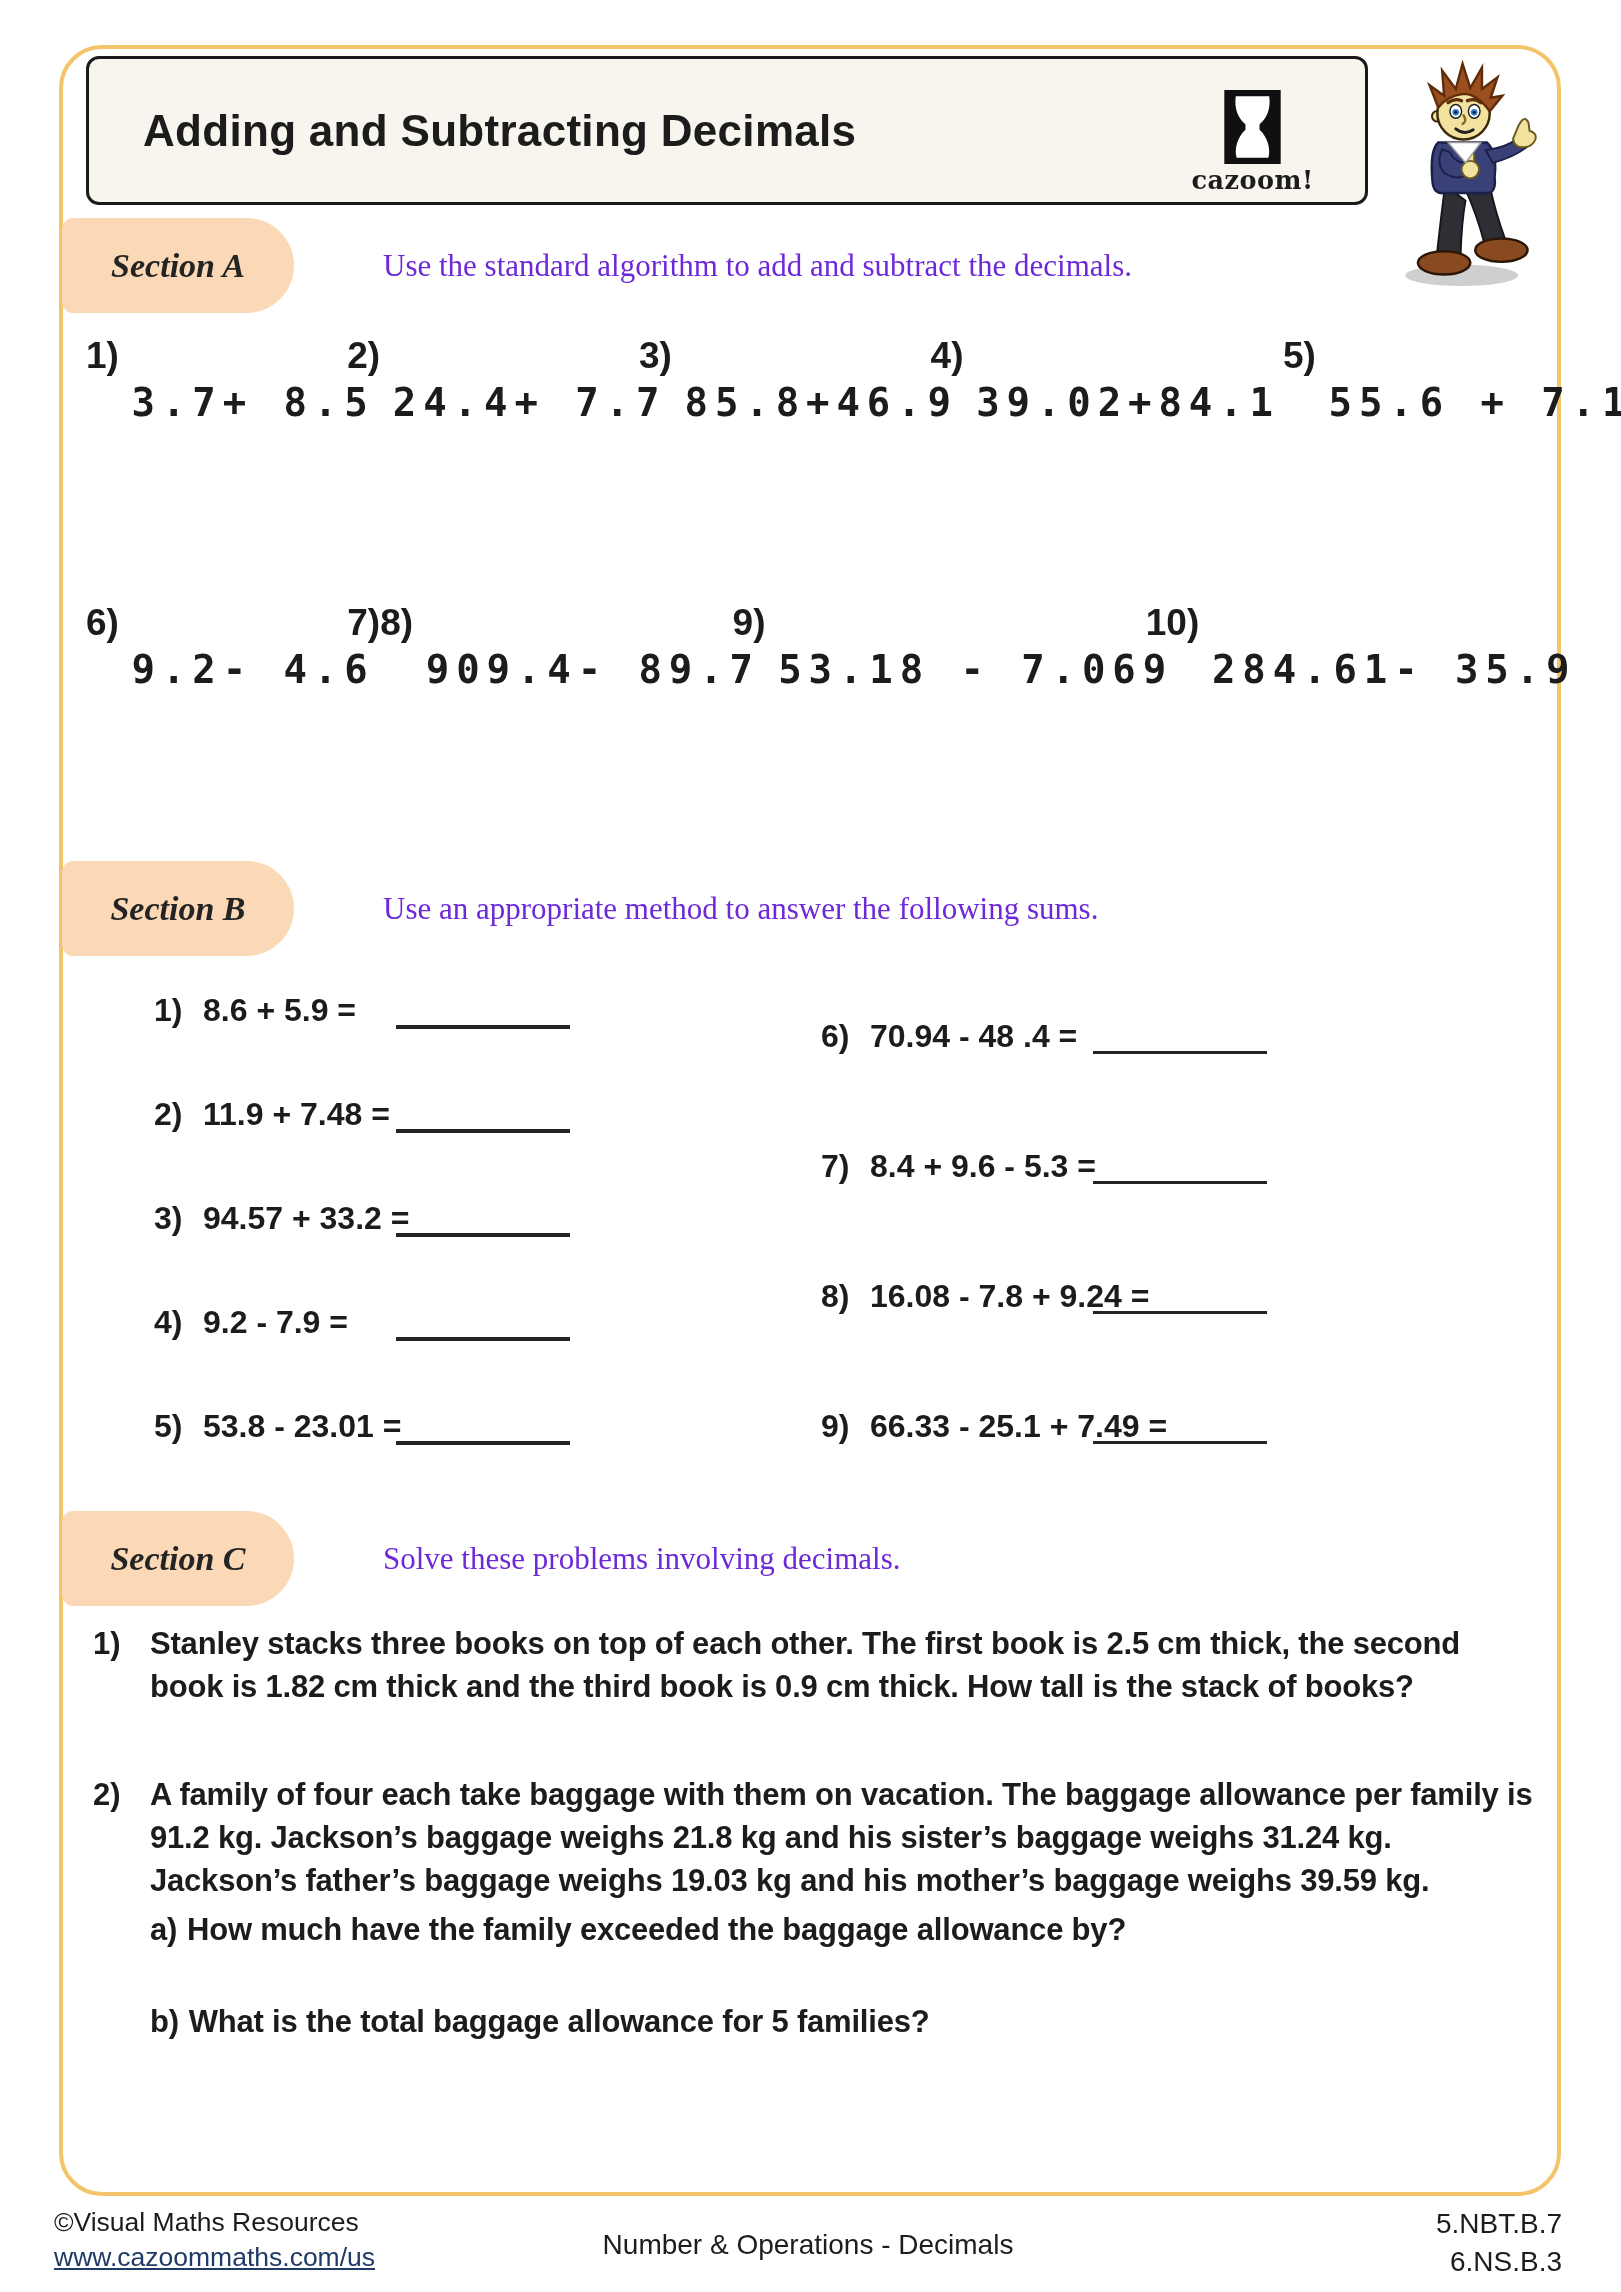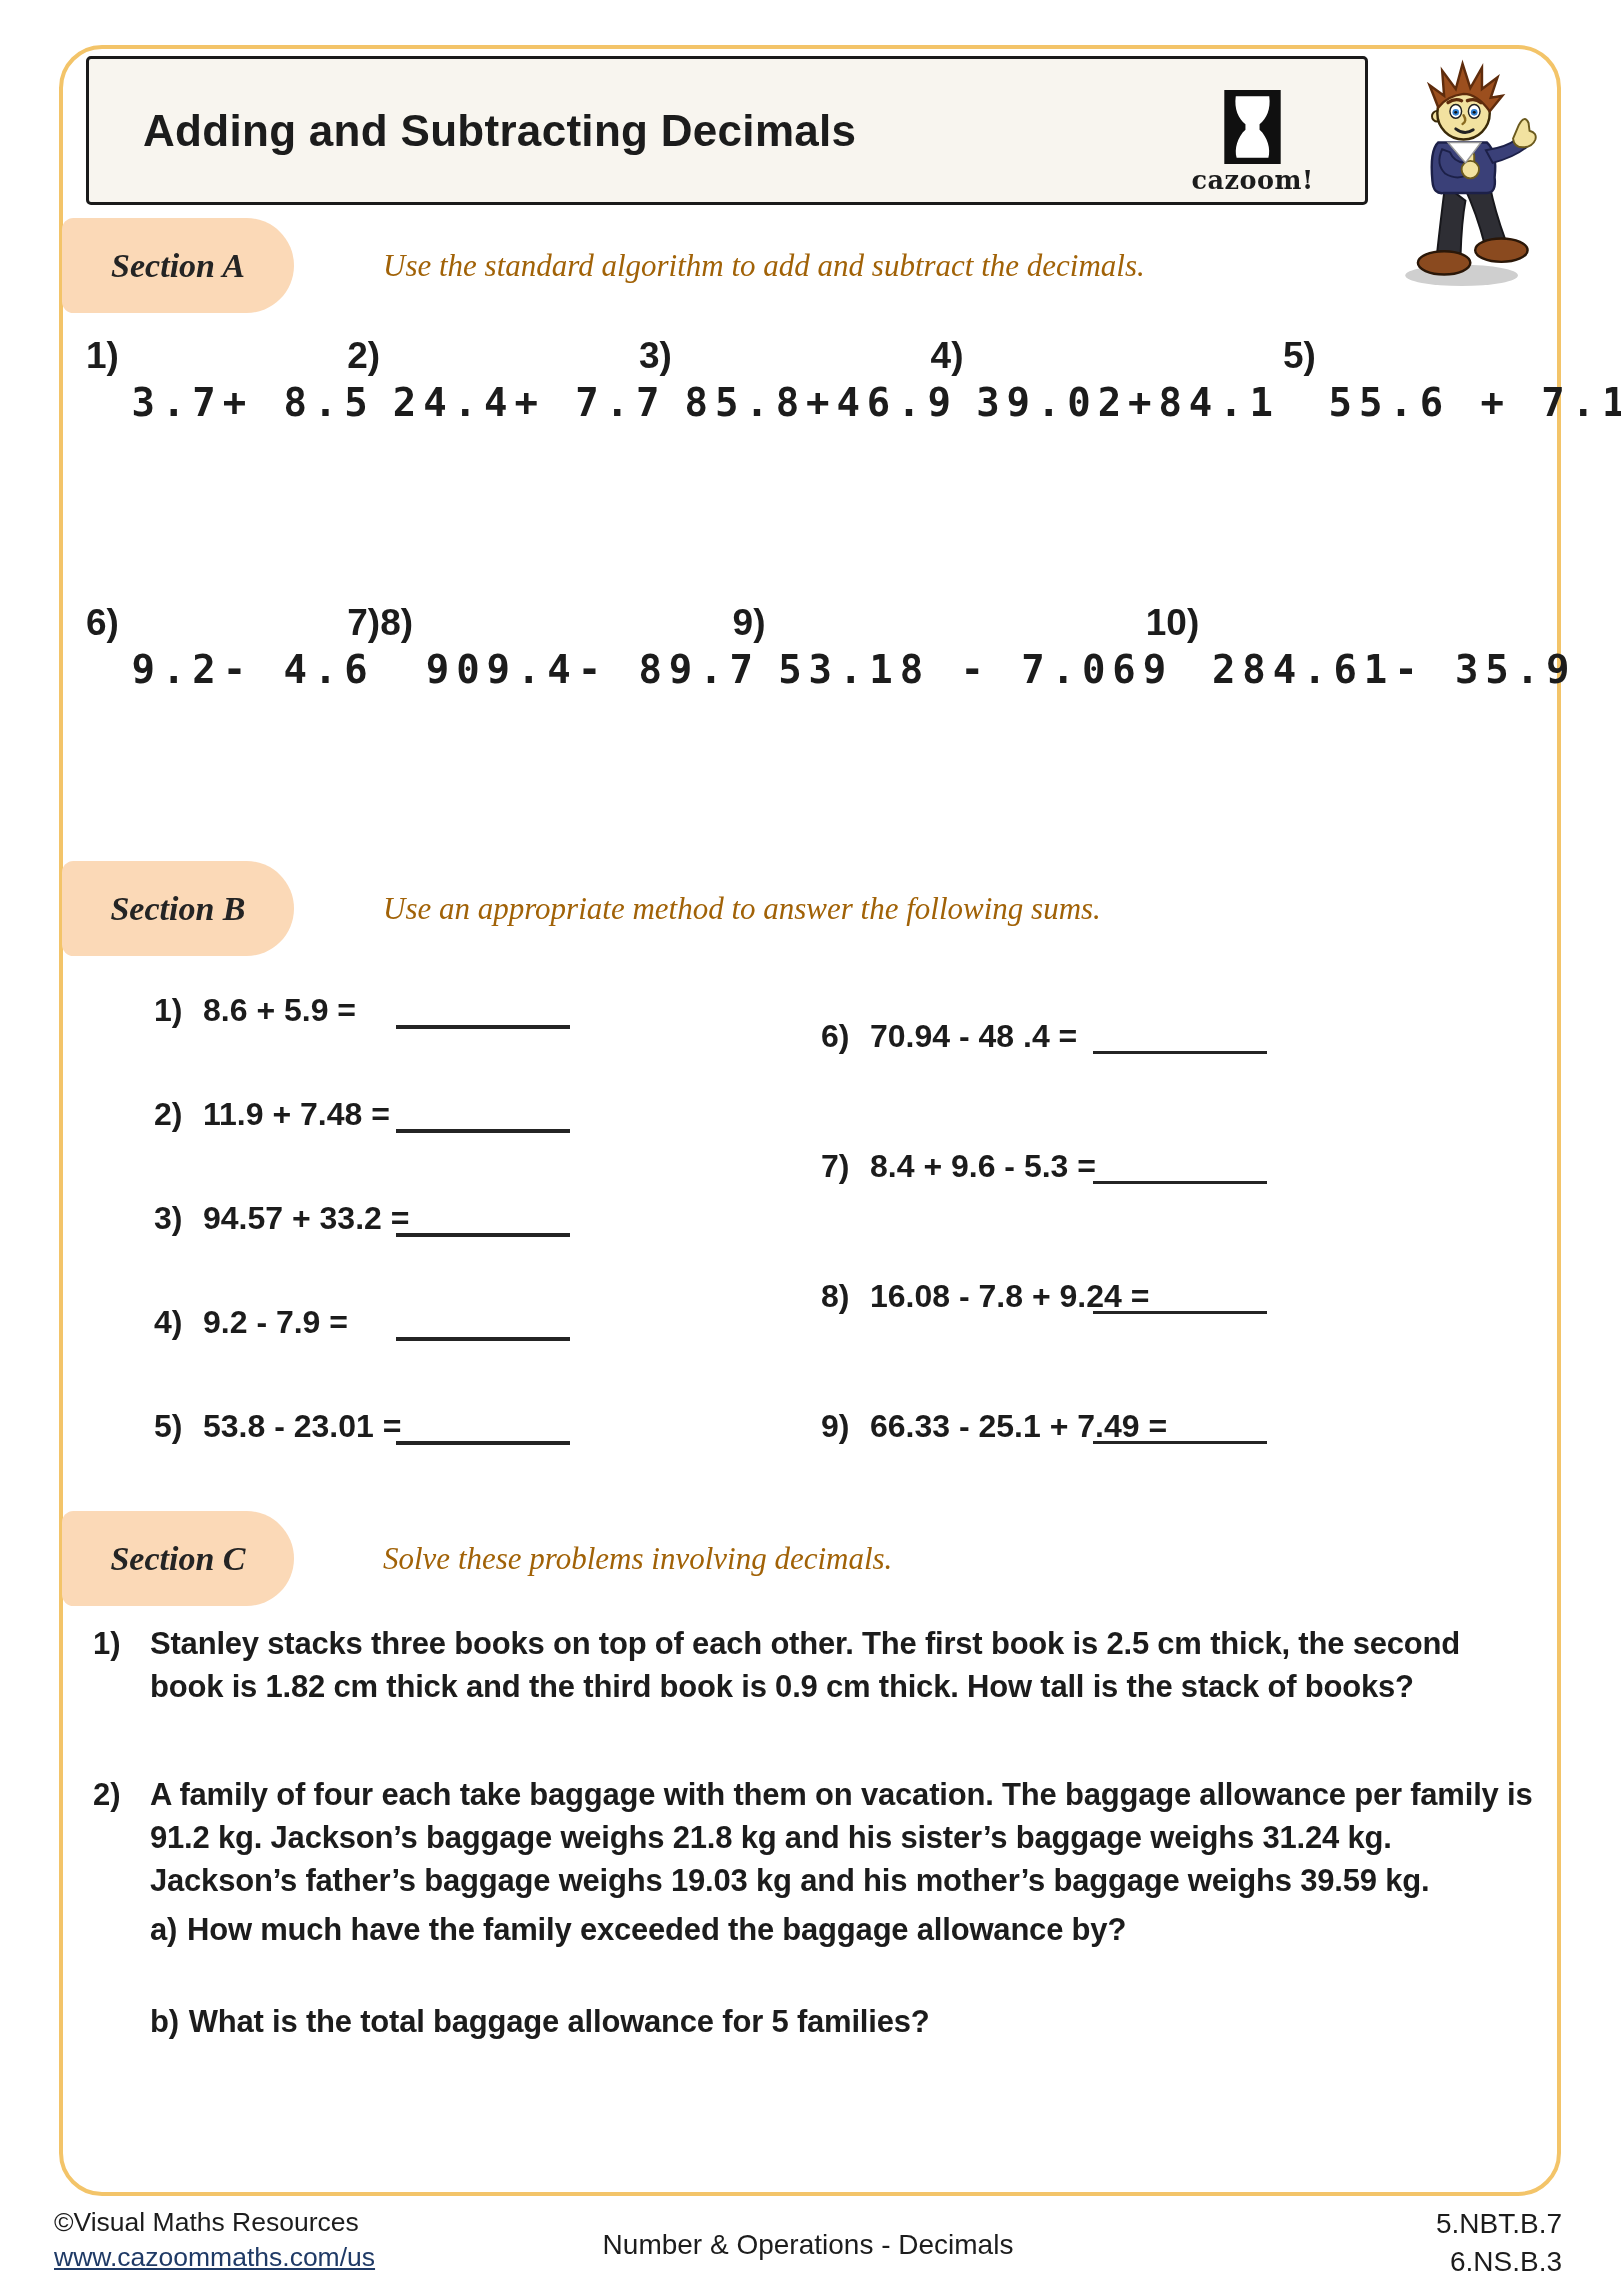--- a/index.html
+++ b/index.html
@@ -19,21 +19,21 @@
     border:4.9px solid #F3C469;
     border-radius:43px;
   }
 
   
   .titlebox {
     position:absolute; left:86px; top:56px;
     width:1276px; height:143px;
     background:#F8F5EF;
     border:3.9px solid #1a1a1a;
-    border-radius:5px;
+    border-radius:13px;
   }
   .title {
     position:absolute; left:54px; top:50%;
     transform:translateY(-50%);
     font-size:44px; font-weight:700; letter-spacing:0.3px;
     white-space:nowrap;
   }
   .logo {
     position:absolute; right:49px; top:31px;
     width:127px; text-align:center;
@@ -55,21 +55,21 @@
     background:#FBD9B7;
     border-radius:11.8px 49px 49px 11.8px;
     display:flex; align-items:center; justify-content:center;
     font-family:"Liberation Serif", serif;
     font-style:italic; font-weight:700; font-size:34px;
     color:#242424;
   }
   .instruction {
     margin-left:44px;
     font-family:"Liberation Serif", serif;
-    font-style:italic; font-size:31px; color:#a16207;
+    font-size:31px; color:#6d28d9;
     white-space:nowrap;
   }
 
   
   .row-a {
     position:absolute; left:86px; width:1449px;
     display:flex; justify-content:space-between;
   }
   #row-a1 { top:333px; } #row-a2 { top:600px; }
   .prob { display:flex; gap:12.7px; }

